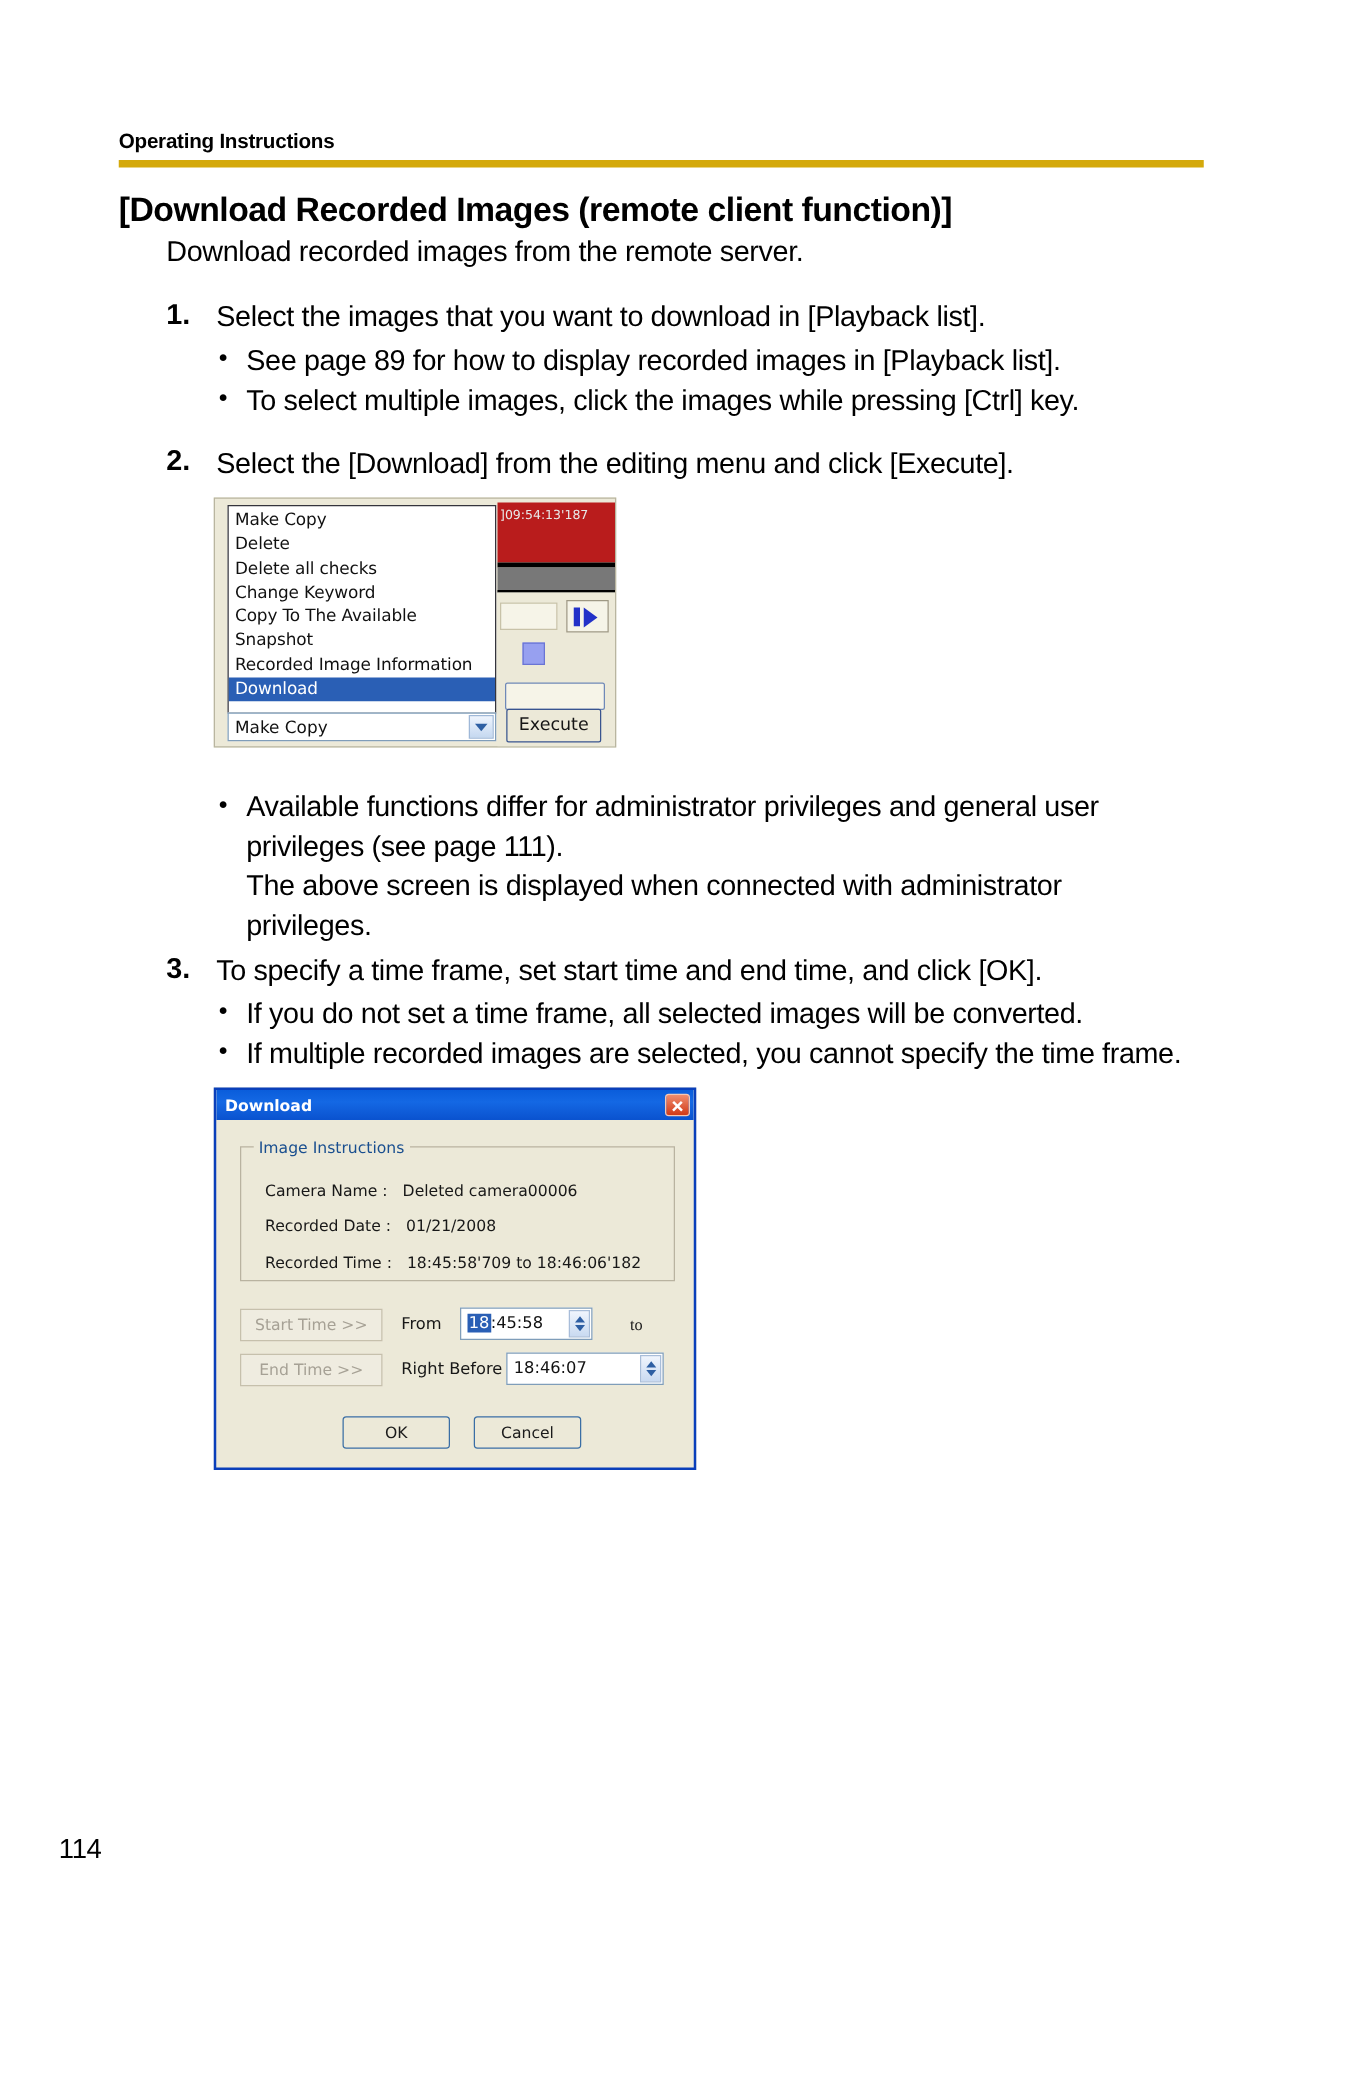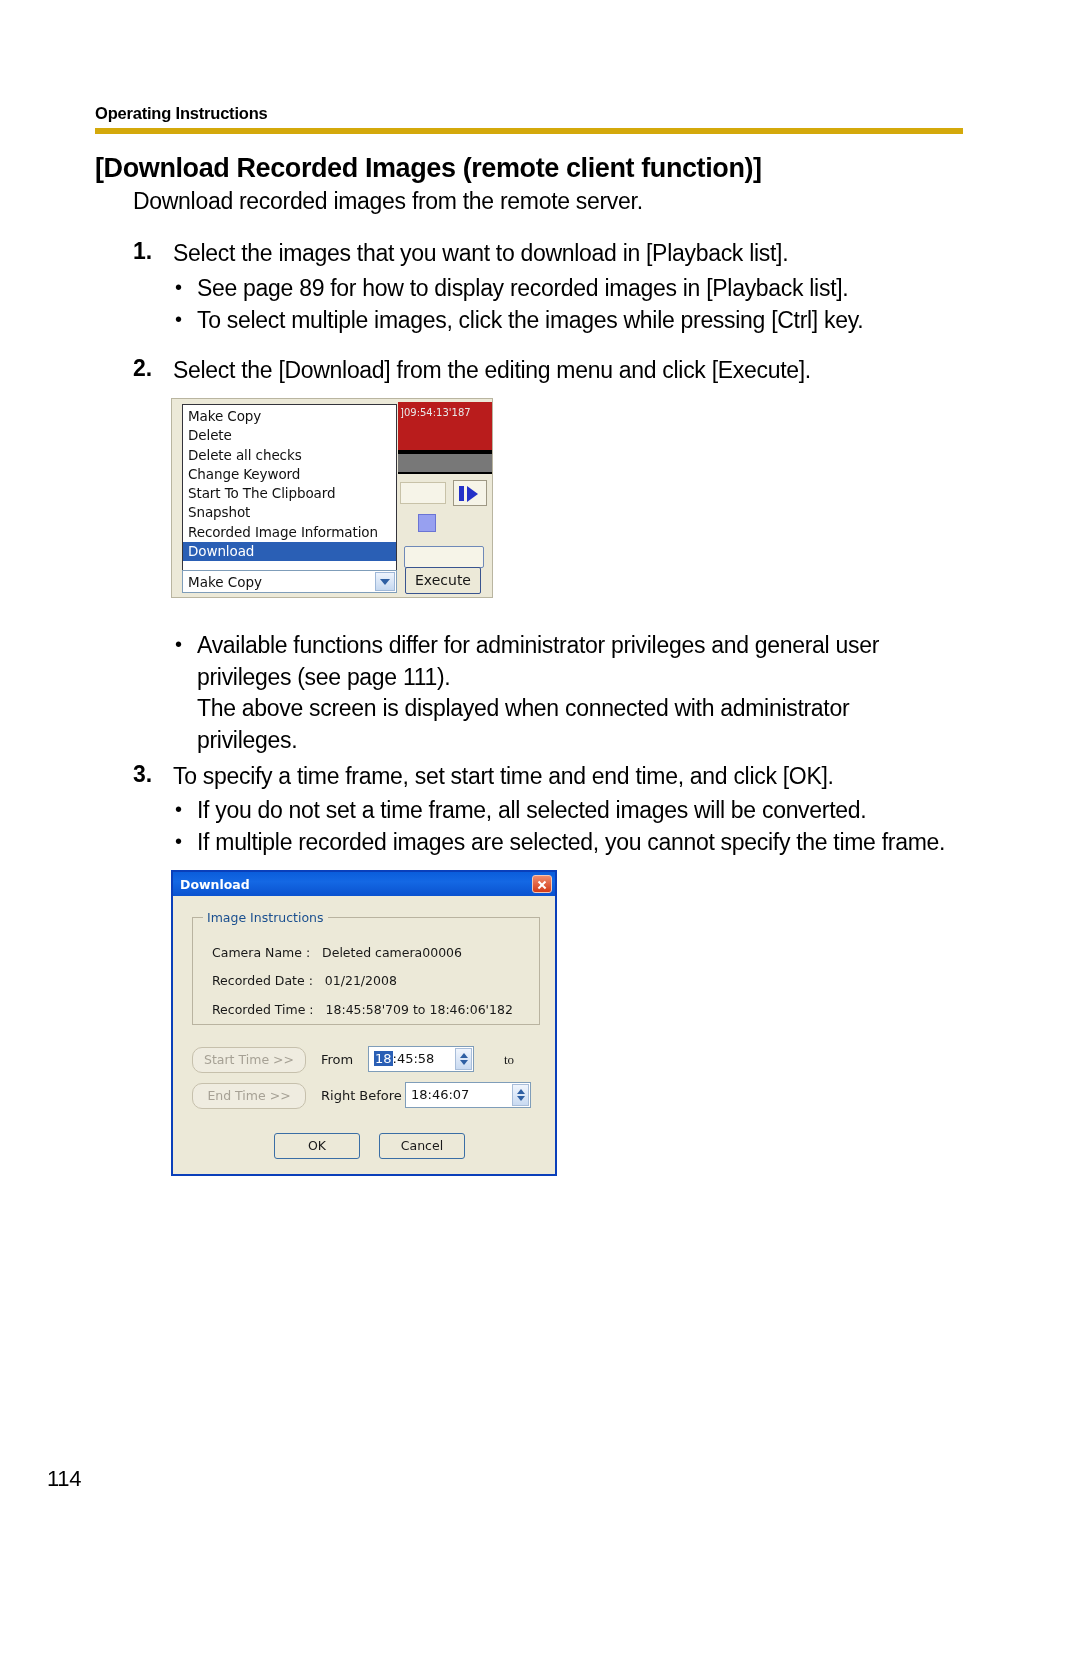--- a/index.html
+++ b/index.html
@@ -358,21 +358,21 @@
   #info-time   { left: 39px; top: 130px; }
   .info-label { display: inline-block; }
   .info-value { display: inline-block; margin-left: 8px; }
 
   .gray-btn {
     position: absolute;
     width: 114px;
     height: 26px;
     background: #efece0;
     border: 1px solid #c6c0ac;
-    border-radius: 10px;
+    border-radius: 0;
     box-sizing: border-box;
     color: #a6a195;
     font-size: 12.5px;
     text-align: center;
     line-height: 24px;
   }
   #btn-start-time { left: 19px; top: 175px; }
   #btn-end-time   { left: 19px; top: 211px; }
 
   .field-label {
@@ -504,21 +504,21 @@
         <div id="ctrl-square"></div>
         <div id="ctrl-bottom"></div>
       </div>
     </div>
 
     <div id="menu-panel">
       <div class="menu-item">Make Copy</div>
       <div class="menu-item">Delete</div>
       <div class="menu-item">Delete all checks</div>
       <div class="menu-item">Change Keyword</div>
-      <div class="menu-item">Start To The Clipboard</div>
+      <div class="menu-item">Copy To The Available</div>
       <div class="menu-item">Snapshot</div>
       <div class="menu-item">Recorded Image Information</div>
       <div class="menu-item selected">Download</div>
     </div>
 
     <div id="combo">
       <span id="combo-label">Make Copy</span>
       <span id="combo-arrow"></span>
     </div>
 

